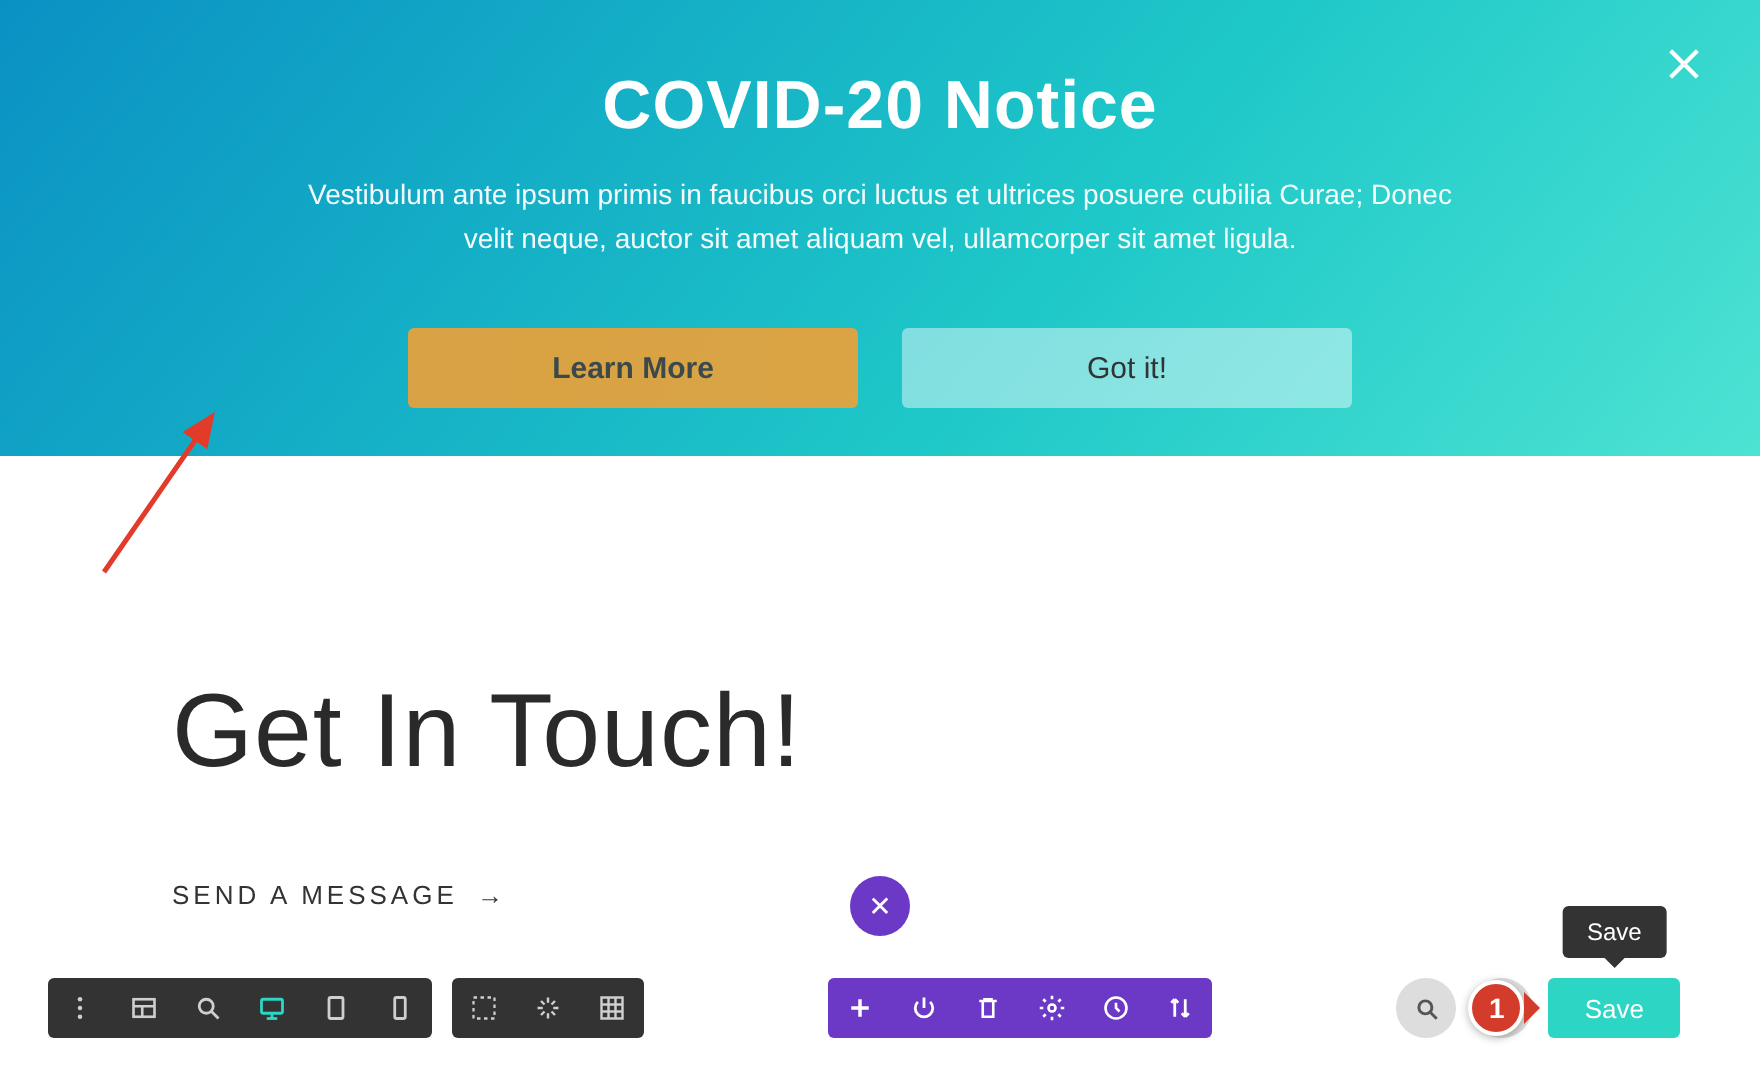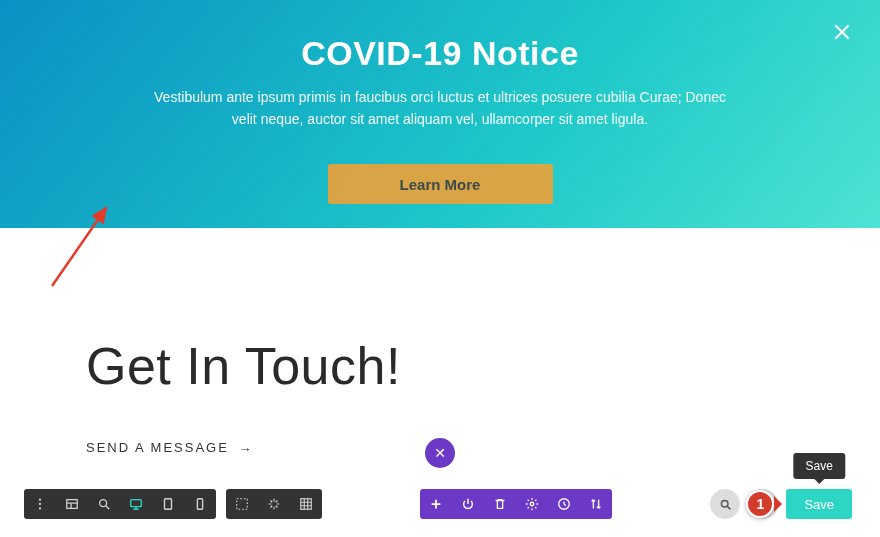--- a/index.html
+++ b/index.html
@@ -121,21 +121,21 @@
   justify-content: center;
   font-size: 14px;
   cursor: pointer;
 }
 
 
 .toolbar {
   position: absolute;
   bottom: 18px;
   left: 0;
-  right: 4px;
+  right: 16px;
   padding: 0 24px;
   display: flex;
   align-items: center;
 }
 .group {
   display: flex;
   border-radius: 3px;
   overflow: hidden;
   margin-right: 10px;
 }
@@ -233,24 +233,25 @@
 </head>
 <body>
 
 <div class="banner">
   <div class="close-x">
     <svg viewBox="0 0 24 24" fill="none" stroke="currentColor" stroke-width="2.5">
         <line x1="4" y1="4" x2="20" y2="20"></line>
         <line x1="20" y1="4" x2="4" y2="20"></line>
       </svg>
   </div>
-  <h2>COVID-19 Notice</h2>
+  <h2>COVID-20 Notice</h2>
   <p>Vestibulum ante ipsum primis in faucibus orci luctus et ultrices posuere cubilia Curae; Donec velit neque, auctor sit amet aliquam vel, ullamcorper sit amet ligula.</p>
   <div class="banner-buttons">
     <div class="banner-btn btn-learn">Learn More</div>
+    <div class="banner-btn btn-gotit">Got it!</div>
   </div>
 </div>
 
 <div class="content">
   <h1>Get In Touch!</h1>
   <div class="send-msg">
     <span>SEND A MESSAGE</span>
     <span class="arrow">→</span>
   </div>
 </div>

